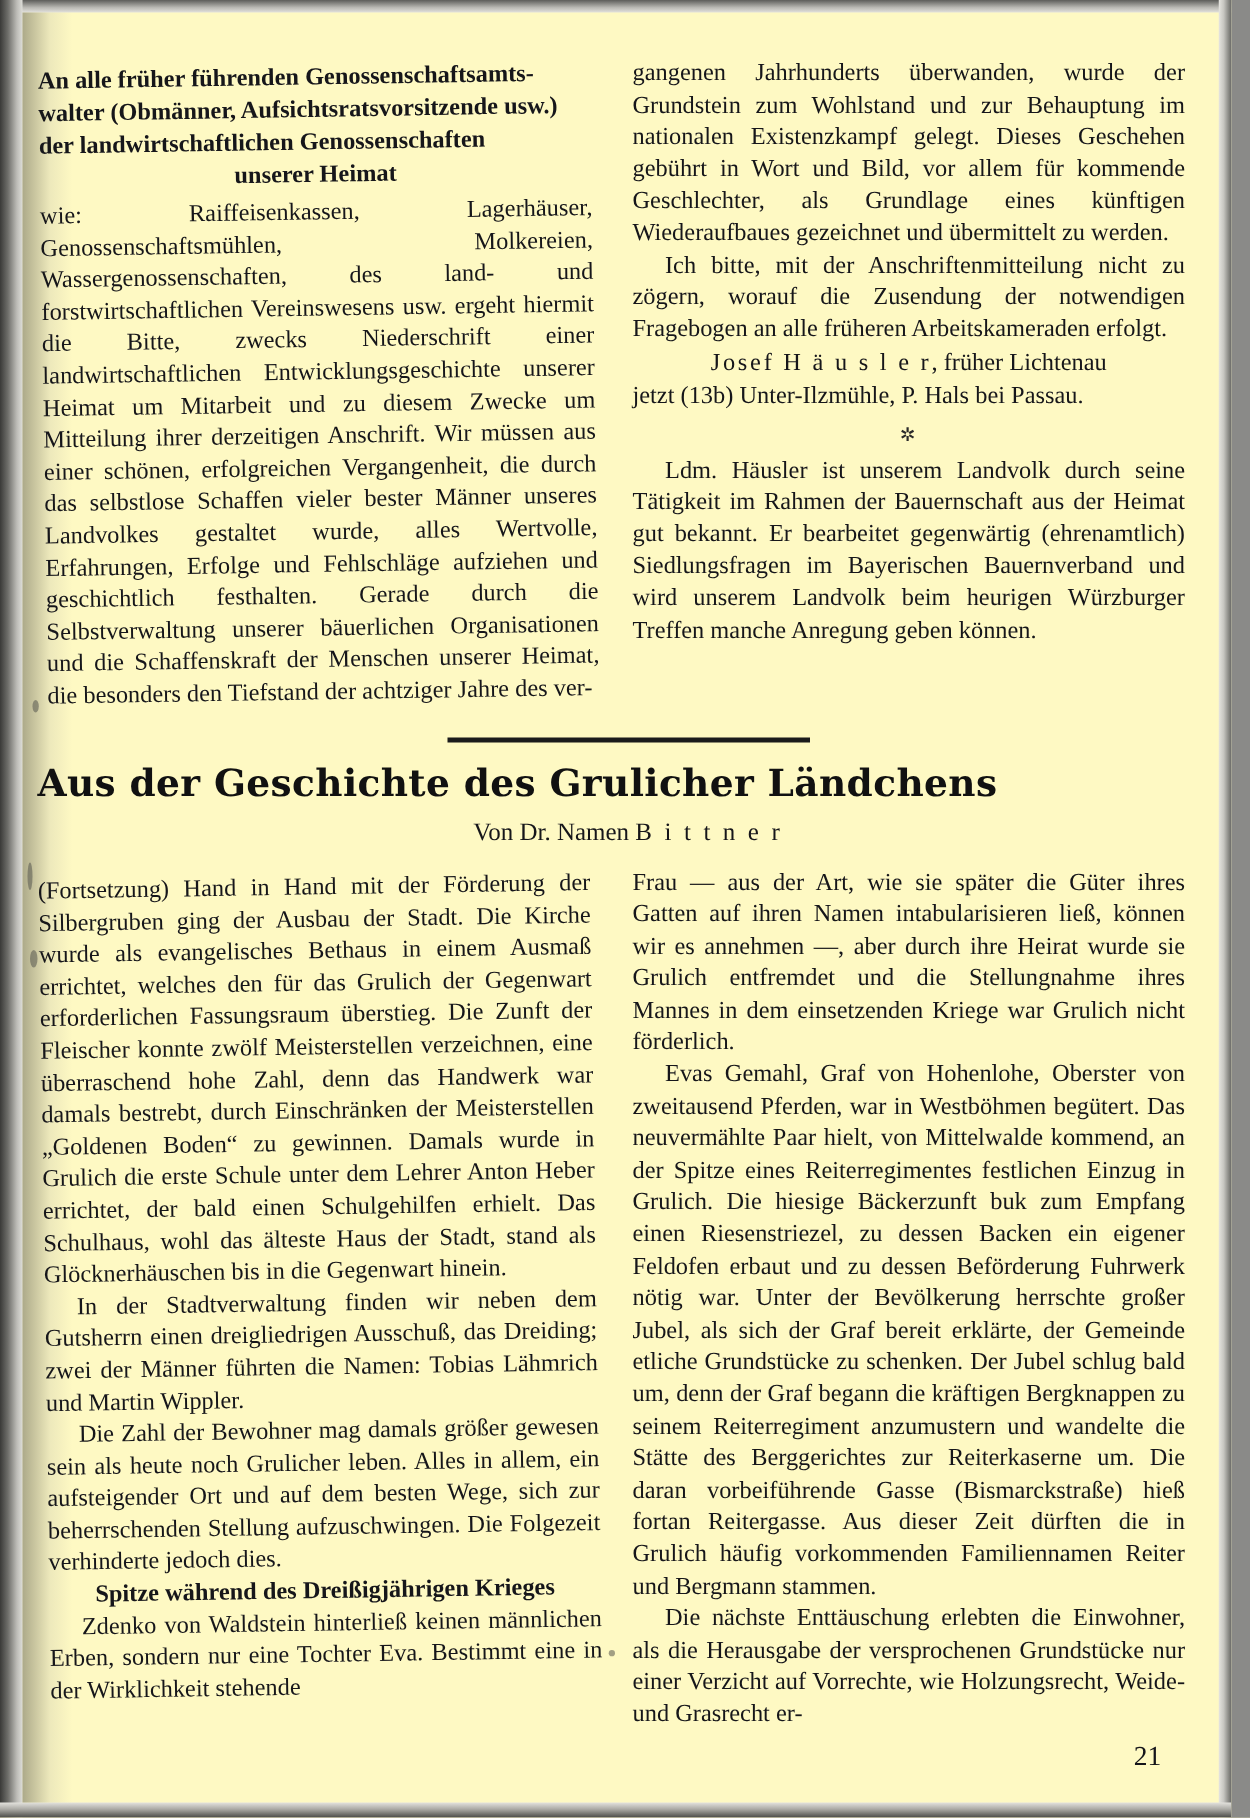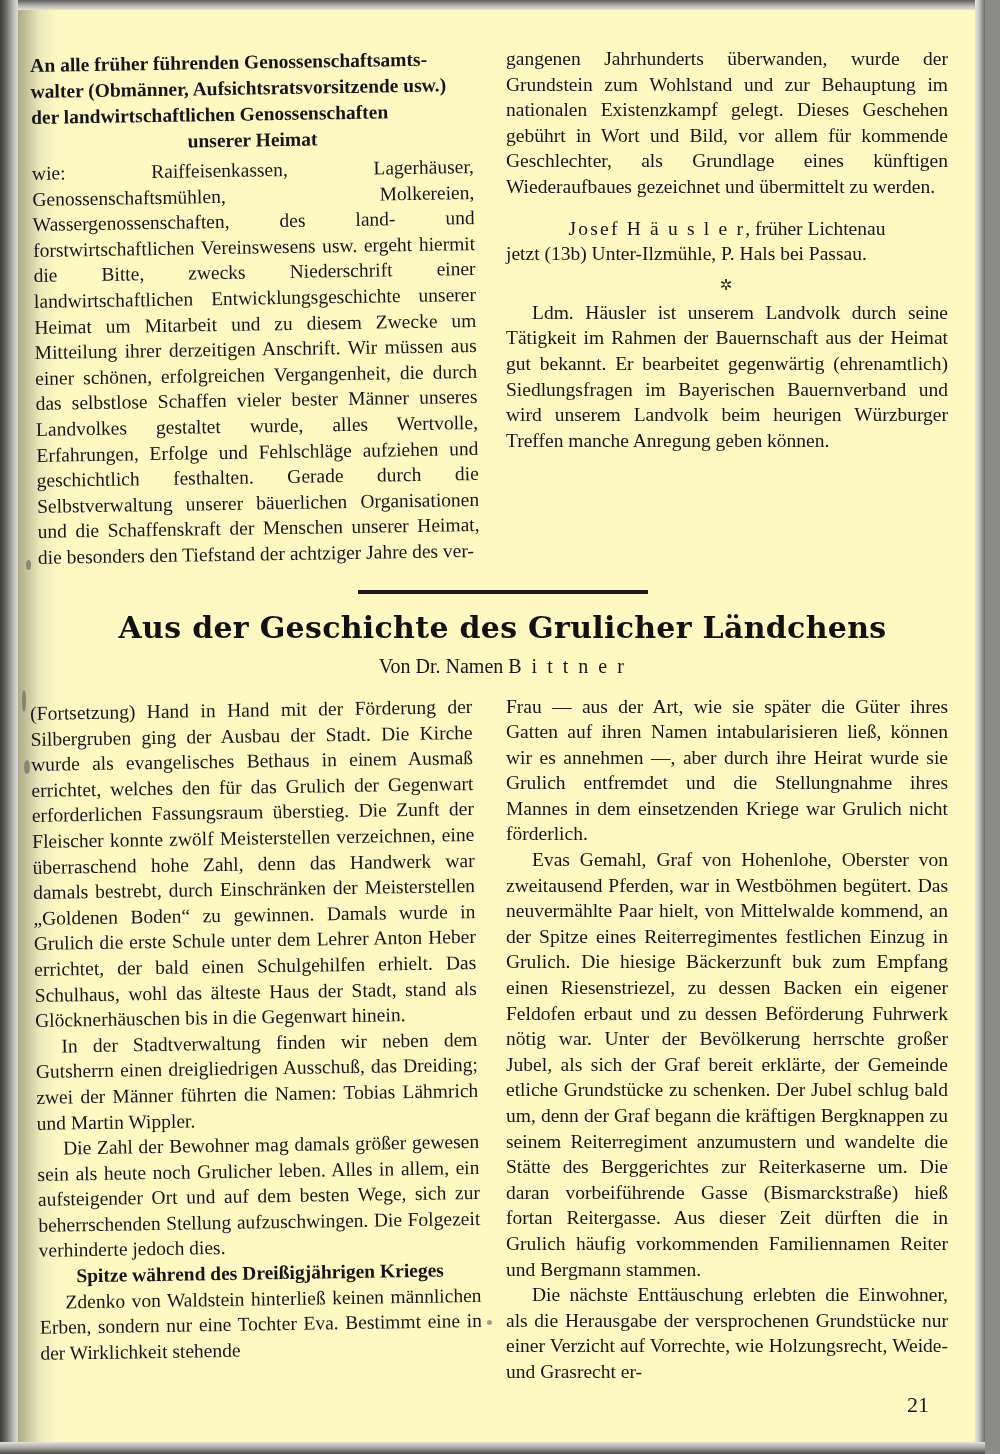--- a/index.html
+++ b/index.html
@@ -87,40 +87,39 @@
   }
   .headnote .lead {
     display: block;
     text-align: left;
   }
   .subhead-center {
     text-align: center;
     font-weight: bold;
   }
   .sig {
-    margin-top: 16px;
+    margin-top: 2px;
   }
   .sp-name {
     letter-spacing: 2.2px;
   }
   .star {
     text-align: center;
     font-size: 15px;
     letter-spacing: 2px;
     margin: 9px 0 6px 0;
     color: #2a2a2a;
   }
   .rule {
     width: 290px;
     height: 4px;
     background: #1b1b1b;
     margin: 26px auto 16px auto;
   }
   .article-title {
-    text-align: center;
     font-family: "DejaVu Serif", serif;
     font-weight: bold;
     font-size: 30px;
     letter-spacing: 0.3px;
     margin: 0 0 10px 0;
     color: #111;
   }
   .byline {
     text-align: center;
     font-size: 20px;
@@ -169,20 +168,21 @@
           <span class="lead">An alle früher führenden Genossenschaftsamts-</span>
           <span class="lead">walter (Obmänner, Aufsichtsratsvorsitzende usw.)</span>
           <span class="lead">der landwirtschaftlichen Genossenschaften</span>
           <span>unserer Heimat</span>
         </div>
         <p>wie: Raiffeisenkassen, Lagerhäuser, Genossenschaftsmühlen, Molkereien, Wassergenossenschaften, des land- und forstwirtschaftlichen Vereinswesens usw. ergeht hiermit die Bitte, zwecks Niederschrift einer landwirtschaftlichen Entwicklungsgeschichte unserer Heimat um Mitarbeit und zu diesem Zwecke um Mitteilung ihrer derzeitigen Anschrift. Wir müssen aus einer schönen, erfolgreichen Vergangenheit, die durch das selbstlose Schaffen vieler bester Männer unseres Landvolkes gestaltet wurde, alles Wertvolle, Erfahrungen, Erfolge und Fehlschläge aufziehen und geschichtlich festhalten. Gerade durch die Selbstverwaltung unserer bäuerlichen Organisationen und die Schaffenskraft der Menschen unserer Heimat, die besonders den Tiefstand der achtziger Jahre des ver-</p>
       </div>
 
       <div class="col">
         <p>gangenen Jahrhunderts überwanden, wurde der Grundstein zum Wohlstand und zur Behauptung im nationalen Existenzkampf gelegt. Dieses Geschehen gebührt in Wort und Bild, vor allem für kommende Geschlechter, als Grundlage eines künftigen Wiederaufbaues gezeichnet und übermittelt zu werden.</p>
+        <p class="indent">Ich bitte, mit der Anschriftenmitteilung nicht zu zögern, worauf die Zusendung der notwendigen Fragebogen an alle früheren Arbeitskameraden erfolgt.</p>
         <p class="sig">
           <span style="display:block; text-align:center;">
             <span class="sp-name">Josef  H ä u s l e r</span><span>, früher Lichtenau</span>
           </span>
         </p>
         <p>jetzt (13b) Unter-Ilzmühle, P. Hals bei Passau.</p>
         <div class="star">✲</div>
         <p class="indent">Ldm. Häusler ist unserem Landvolk durch seine Tätigkeit im Rahmen der Bauernschaft aus der Heimat gut bekannt. Er bearbeitet gegenwärtig (ehrenamtlich) Siedlungsfragen im Bayerischen Bauernverband und wird unserem Landvolk beim heurigen Würzburger Treffen manche Anregung geben können.</p>
       </div>
     </div>

